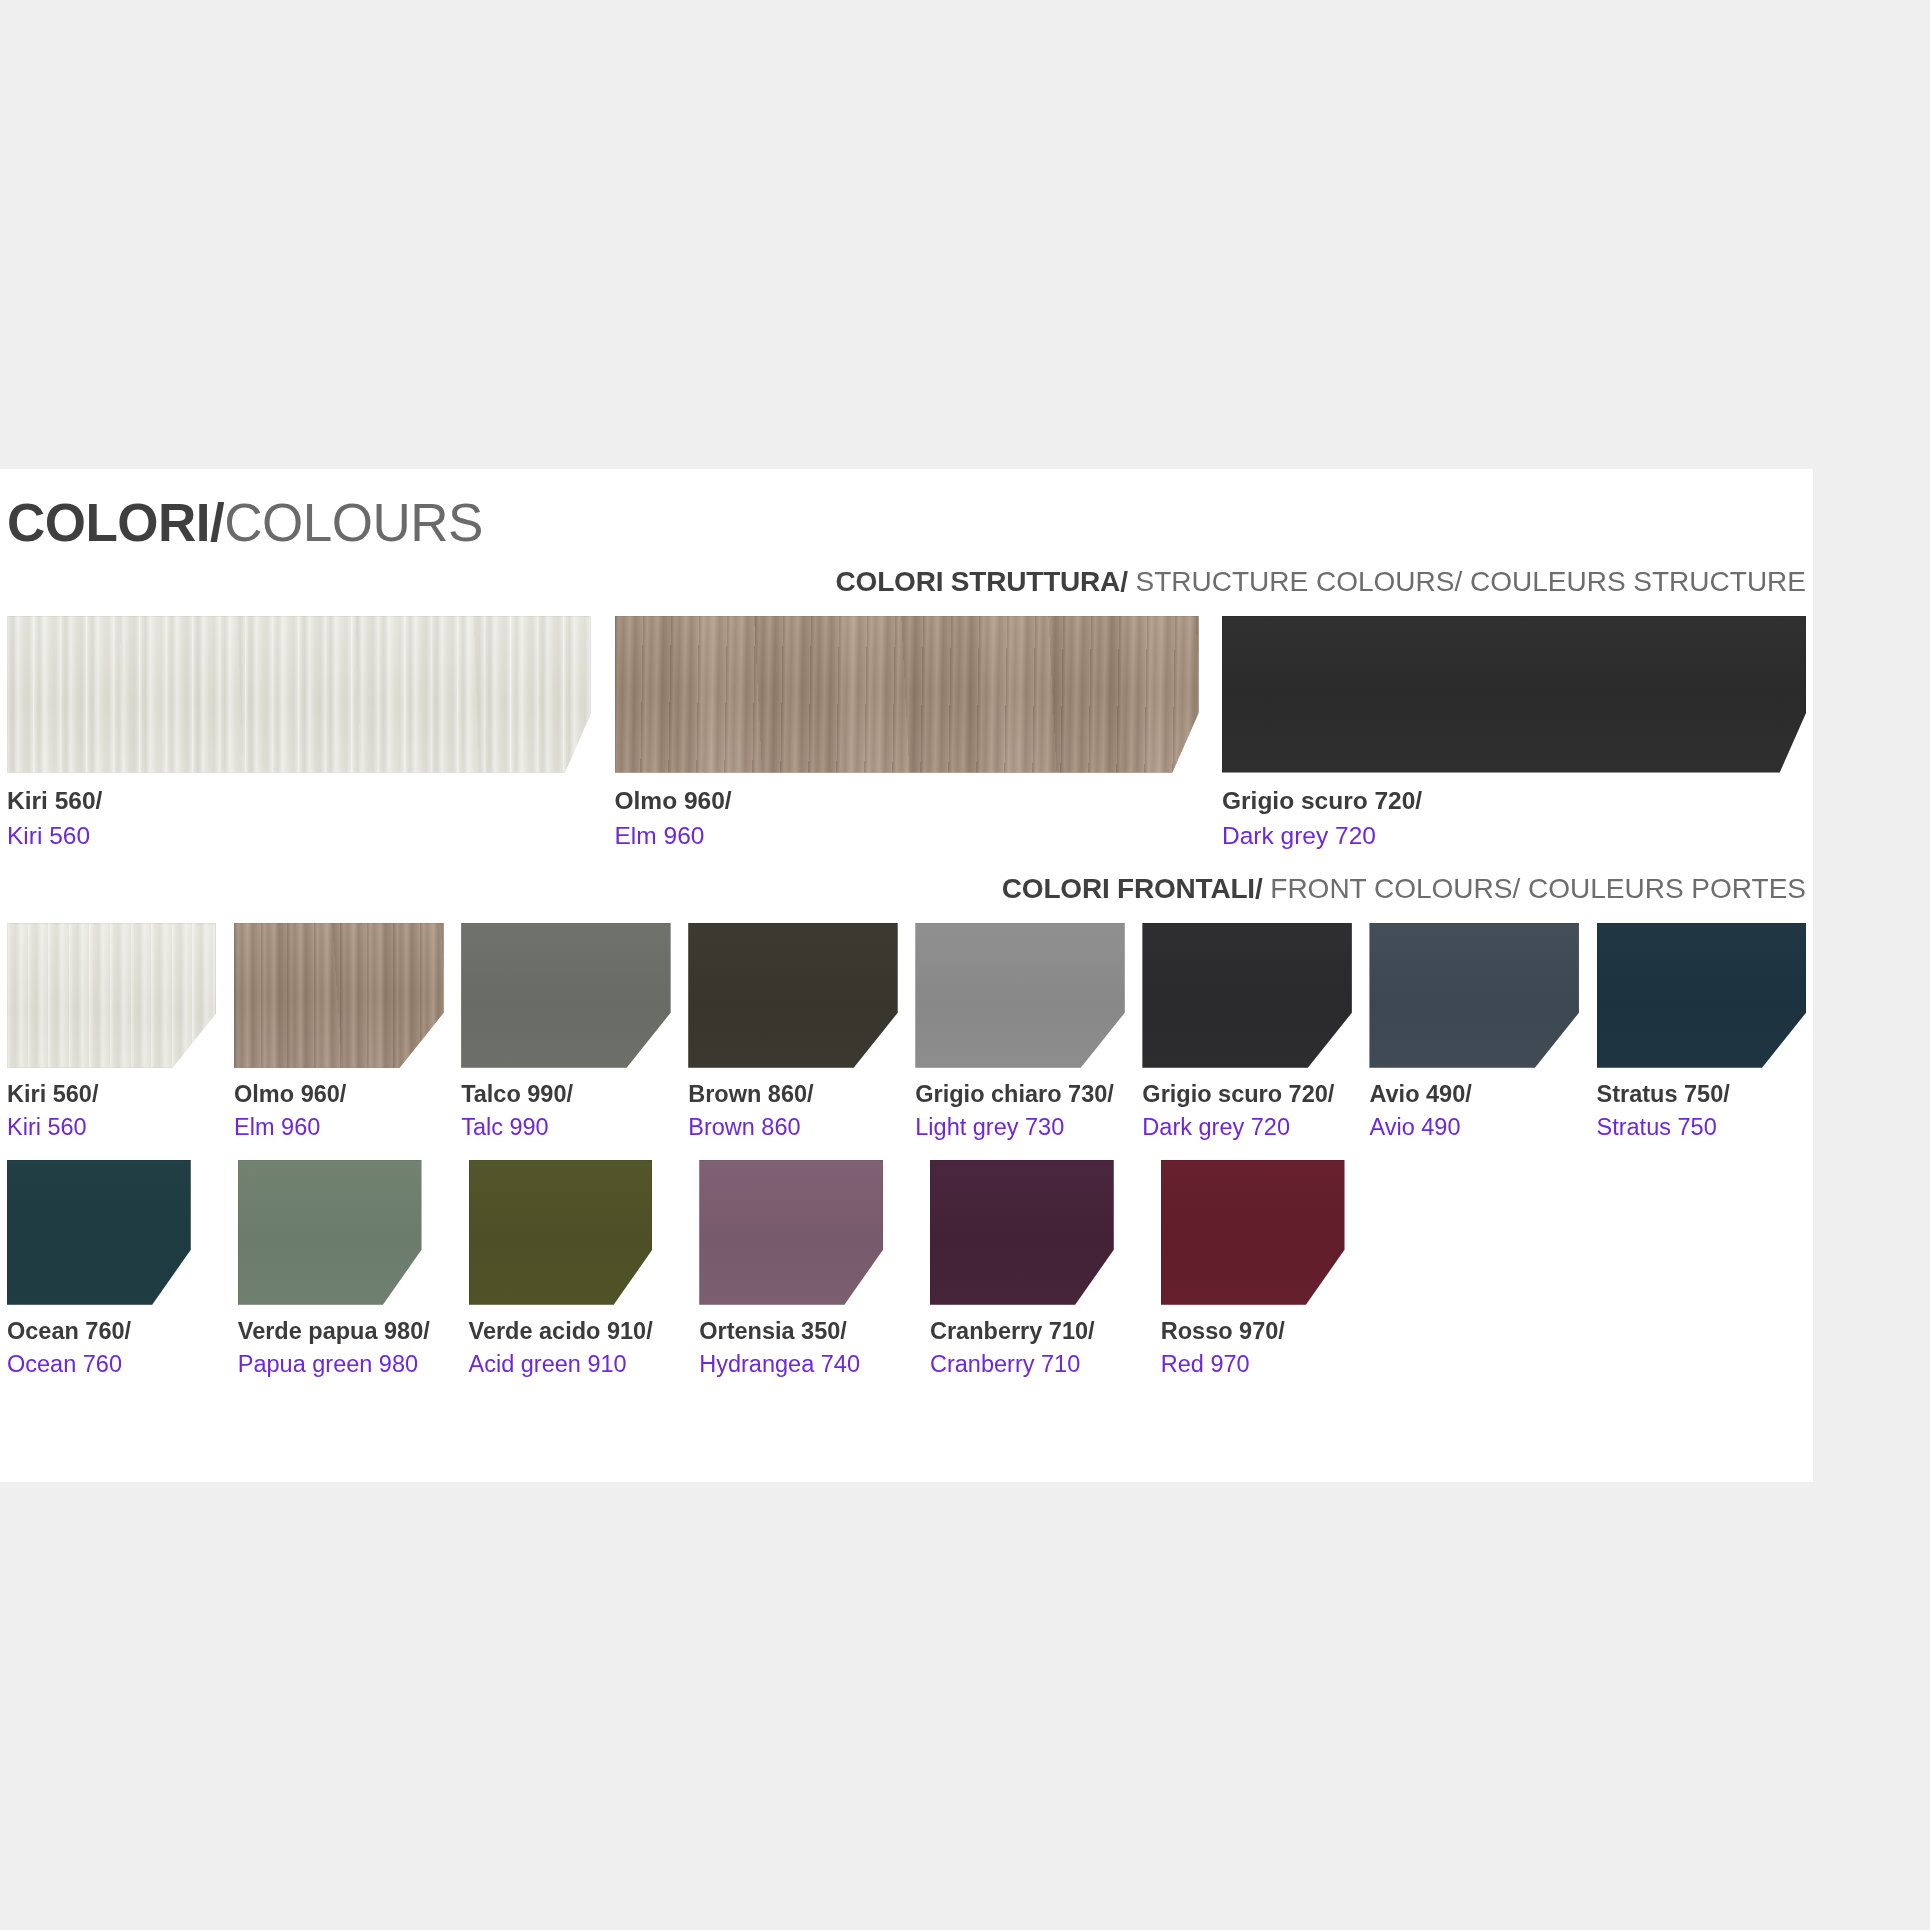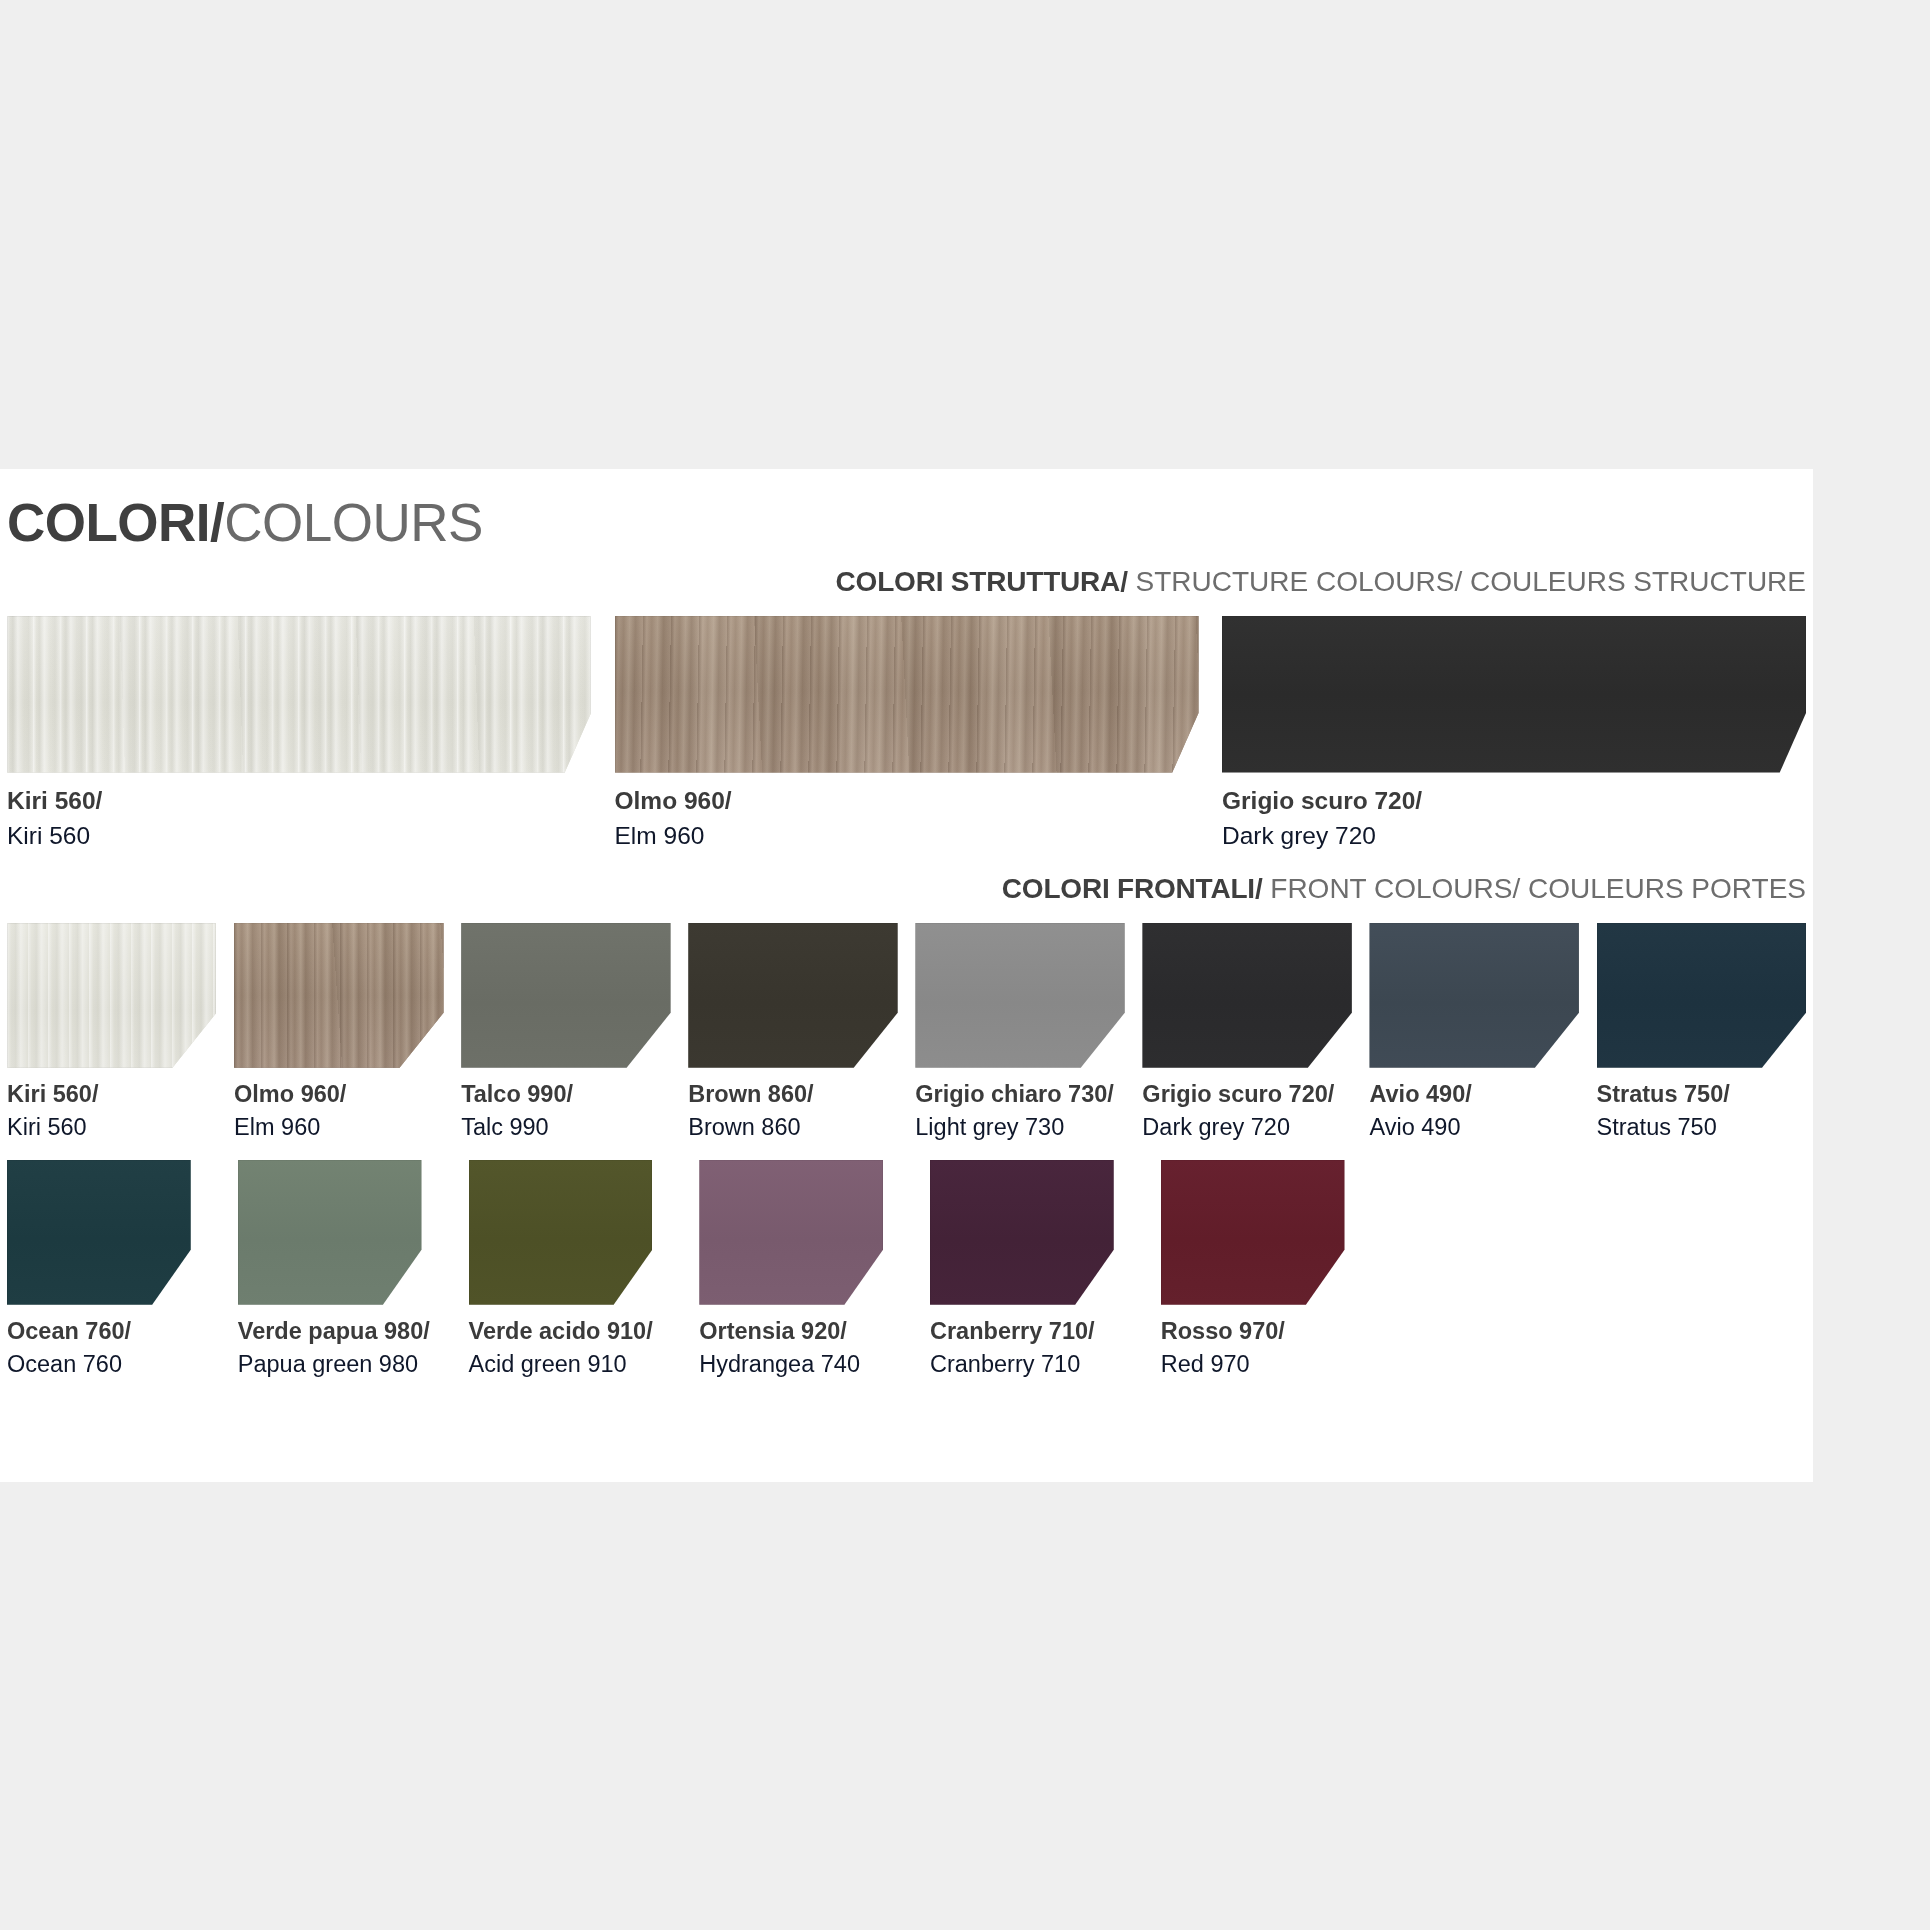--- a/index.html
+++ b/index.html
@@ -94,21 +94,21 @@
     font-size: 24.5px;
     font-weight: 700;
     color: #3b3b3b;
     line-height: 1.25;
     white-space: nowrap;
   }
   .cap-en {
     margin-top: 3.9px;
     font-size: 24.5px;
     font-weight: 400;
-    color: #0f172a;
+    color: #6d28d9;
     line-height: 1.25;
     white-space: nowrap;
   }
 
   
   .front-grid {
     display: grid;
     grid-template-columns: repeat(8, 1fr);
     column-gap: 17.6px;
     row-gap: 0px;
@@ -286,21 +286,21 @@
 
       <div class="front-cell">
         <div class="swatch front-swatch" style="background:linear-gradient(180deg,#53562b 0%,#4d5026 55%,#505328 100%);"></div>
         <div class="cap-it">Verde acido 910/</div>
         <div class="cap-en">Acid green 910</div>
       </div>
 
 
       <div class="front-cell">
         <div class="swatch front-swatch" style="background:linear-gradient(180deg,#806074 0%,#785a6d 55%,#7c5e71 100%);"></div>
-        <div class="cap-it">Ortensia 920/</div>
+        <div class="cap-it">Ortensia 350/</div>
         <div class="cap-en">Hydrangea 740</div>
       </div>
 
       <div class="front-cell">
         <div class="swatch front-swatch" style="background:linear-gradient(180deg,#49263d 0%,#432237 55%,#46243a 100%);"></div>
         <div class="cap-it">Cranberry 710/</div>
         <div class="cap-en">Cranberry 710</div>
       </div>
 
       <div class="front-cell">

